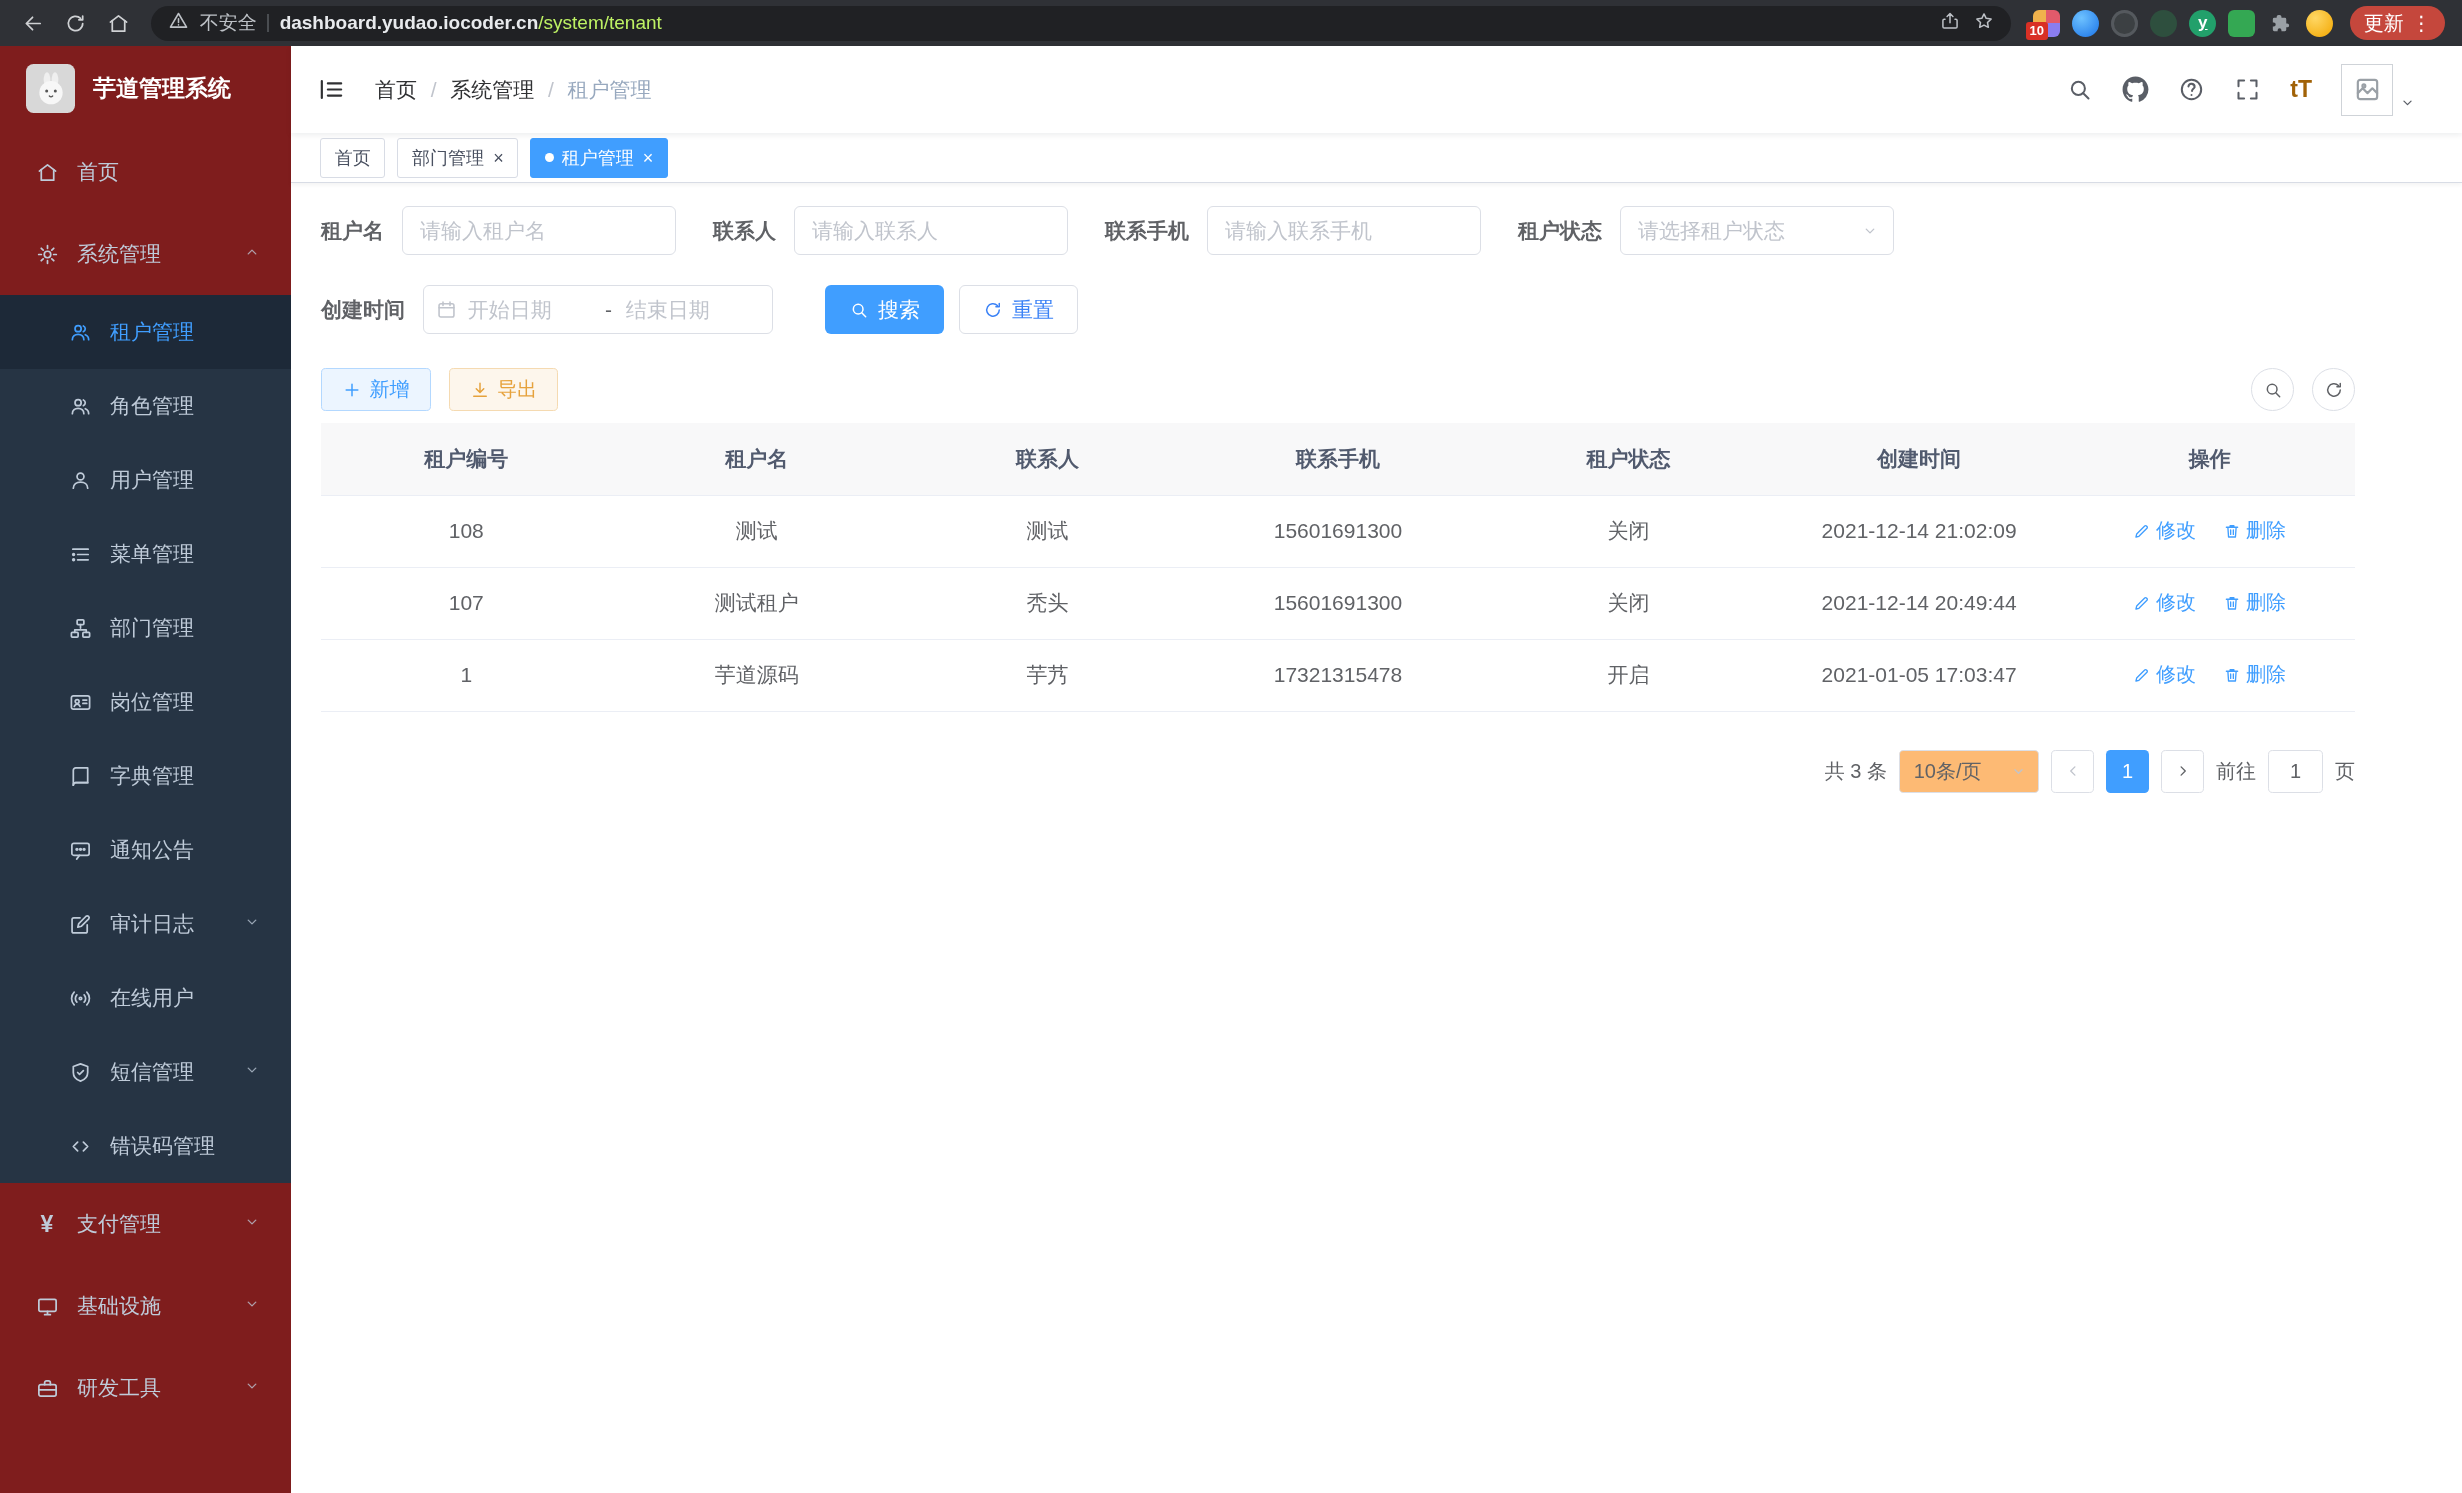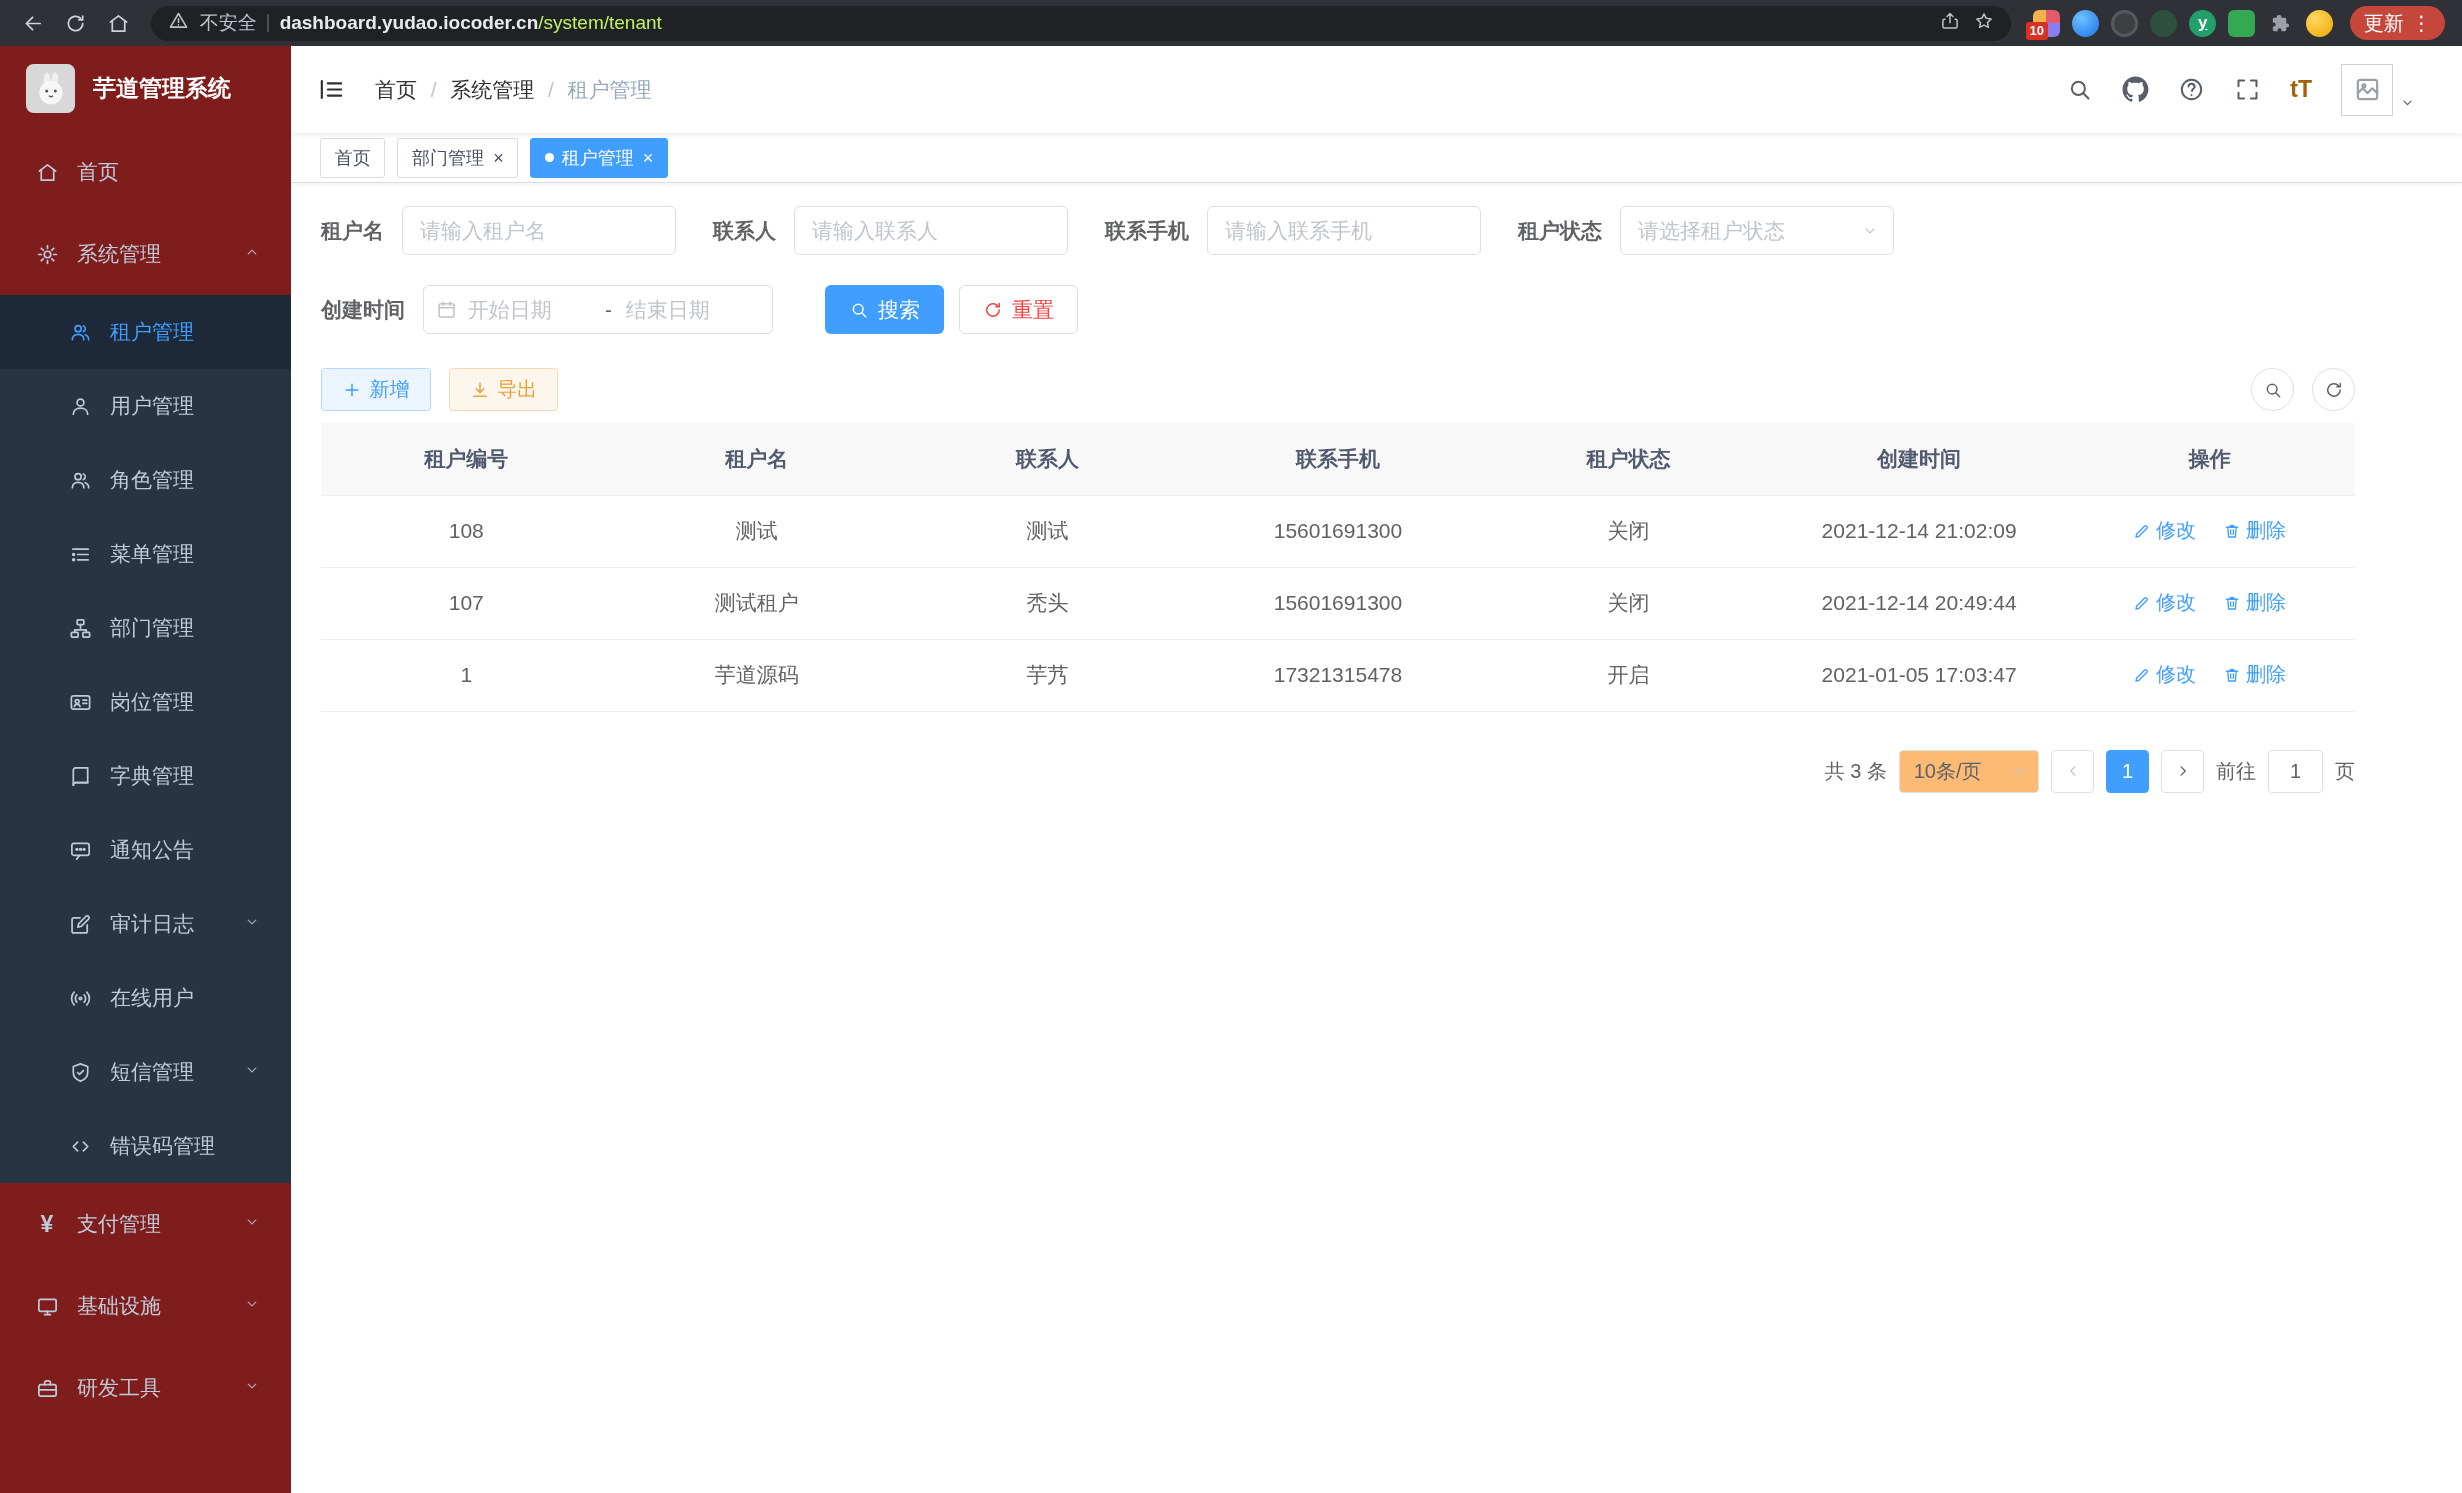--- a/index.html
+++ b/index.html
@@ -91,21 +91,21 @@
   .f-select { width:274px; height:49px; border:1.5px solid #dcdfe6; border-radius:6px; padding:0 13.7px 0 17px; display:flex; align-items:center; justify-content:space-between; background:#fff; cursor:pointer; }
   .f-select .ph { color:#c0c4cc; font-size:21px; }
   .f-select svg { width:18px; height:18px; color:#c0c4cc; }
   .date-range { width:350px; height:49px; border:1.5px solid #dcdfe6; border-radius:6px; display:flex; align-items:center; padding:0 12px; color:#c0c4cc; font-size:21px; cursor:pointer; background:#fff; }
   .date-range svg { width:21px; height:21px; color:#c0c4cc; flex:0 0 auto; }
   .date-range .dph { flex:1; padding-left:10.7px; white-space:nowrap; }
   .date-range .dsep { color:#606266; padding:0 3px; }
   .btn { height:49px; border-radius:6px; font-size:21px; display:inline-flex; align-items:center; gap:9px; padding:0 23px; border:1.5px solid transparent; cursor:pointer; font-family:inherit; background:#fff; }
   .btn svg { width:20px; height:20px; }
   .btn-primary { background:#409eff; color:#fff; margin-left:15px; }
-  .btn-default { border-color:#dcdfe6; color:#ef4444; margin-left:15px; }
+  .btn-default { border-color:#dcdfe6; color:#3b82f6; margin-left:15px; }
   .toolbar { margin-top:34px; display:flex; align-items:center; }
   .btn-sm { height:43px; font-size:20px; padding:0 20px; border-radius:4.6px; gap:7.6px; }
   .btn-plain-primary { background:#ecf5ff; border-color:#b3d8ff; color:#409eff; }
   .btn-plain-warning { background:#fdf6ec; border-color:#f5dab1; color:#e6a23c; margin-left:18px; }
   .tool-right { margin-left:auto; display:flex; gap:18px; }
   .circle-btn { width:43px; height:43px; border-radius:50%; border:1.5px solid #dcdfe6; background:#fff; color:#606266; display:flex; align-items:center; justify-content:center; cursor:pointer; }
   .circle-btn svg { width:20px; height:20px; }
 
   
   .table { width:100%; margin-top:12px; border-collapse:collapse; table-layout:fixed; }
@@ -238,35 +238,35 @@
                   <circle cx="9.5" cy="8" r="3.2"></circle>
                   <path d="M3.5 19.5c0-3.6 2.7-5.6 6-5.6s6 2 6 5.6"></path>
                   <path d="M15 5.2a3.2 3.2 0 0 1 0 5.9M17 14.3c2.1.8 3.5 2.6 3.5 5.2"></path>
                 </svg>
               </span>
             <span>租户管理</span>
           </div>
           <div class="menu-item">
             <span class="micon">
                 <svg class="ic" viewBox="0 0 24 24">
-                  <circle cx="12" cy="7.8" r="3.6"></circle>
-                  <path d="M4.5 20c0-4.2 3.4-6.4 7.5-6.4s7.5 2.2 7.5 6.4"></path>
-                </svg>
-              </span>
-            <span>用户管理</span>
-          </div>
-          <div class="menu-item">
-            <span class="micon">
-                <svg class="ic" viewBox="0 0 24 24">
                   <circle cx="9.5" cy="8" r="3.2"></circle>
                   <path d="M3.5 19.5c0-3.6 2.7-5.6 6-5.6s6 2 6 5.6"></path>
                   <path d="M15 5.2a3.2 3.2 0 0 1 0 5.9M17 14.3c2.1.8 3.5 2.6 3.5 5.2"></path>
                 </svg>
               </span>
             <span>角色管理</span>
+          </div>
+          <div class="menu-item">
+            <span class="micon">
+                <svg class="ic" viewBox="0 0 24 24">
+                  <circle cx="12" cy="7.8" r="3.6"></circle>
+                  <path d="M4.5 20c0-4.2 3.4-6.4 7.5-6.4s7.5 2.2 7.5 6.4"></path>
+                </svg>
+              </span>
+            <span>用户管理</span>
           </div>
           <div class="menu-item">
             <span class="micon">
                 <svg class="ic" viewBox="0 0 24 24">
                   <path d="M4 6.5h16M9 12h11M9 17.5h11"></path>
                   <circle cx="4.8" cy="12" r="0.9"></circle>
                   <circle cx="4.8" cy="17.5" r="0.9"></circle>
                 </svg>
               </span>
             <span>菜单管理</span>

